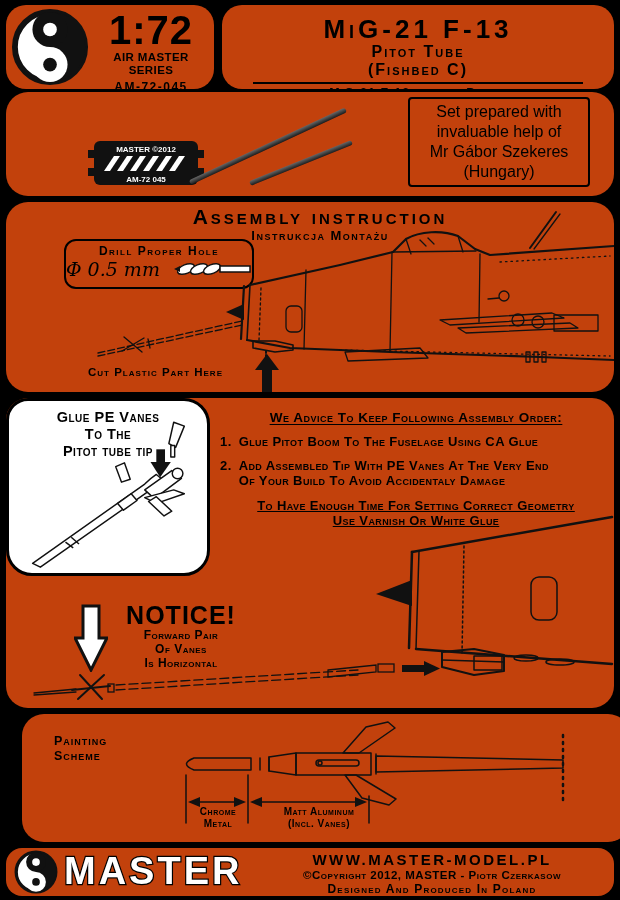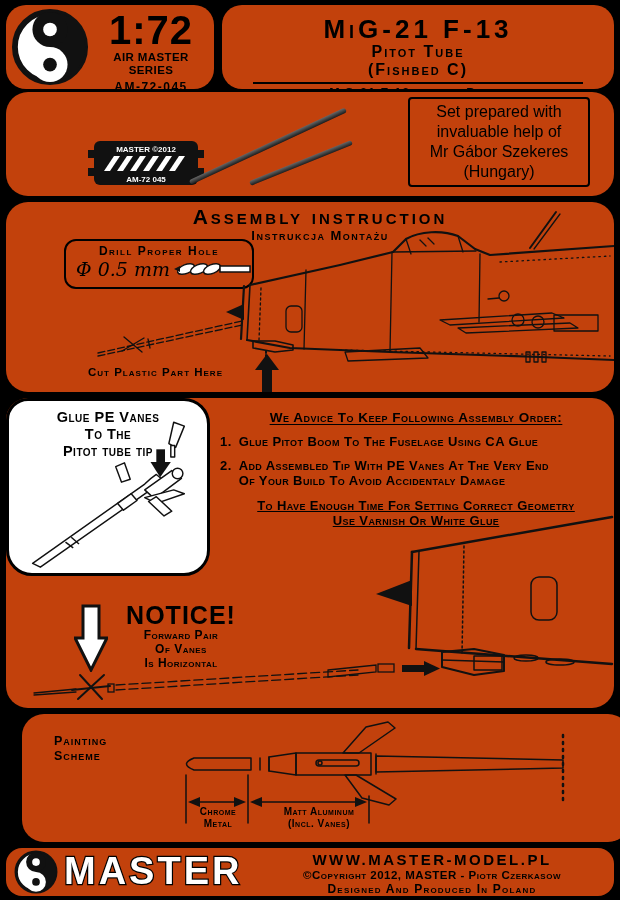--- a/index.html
+++ b/index.html
@@ -119,21 +119,21 @@
   </div>
 
   <div class="panel" id="p2">
     <div class="abs ctr" style="left:114px;top:3px;width:400px">
       <div class="h1 xb sc">Assembly instruction</div>
       <div class="h2 b sc">Instrukcja Montażu</div>
     </div>
 
     <div class="abs drillbox ctr">
       <div class="drill-lbl b sc">Drill Proper Hole</div>
-      <div style="display:flex;align-items:center;justify-content:flex-end;gap:4px;margin-top:1px">
+      <div style="display:flex;align-items:center;justify-content:space-between;gap:4px;margin-top:1px">
         <span class="phi">Φ 0.5 mm</span>
         <svg width="78" height="14" viewBox="0 0 78 14">
           <g stroke="#111" stroke-width="1.5" fill="#fff">
             <ellipse cx="12" cy="7" rx="9" ry="4.5" transform="rotate(-22 12 7)"></ellipse>
             <ellipse cx="25" cy="7" rx="9" ry="4.5" transform="rotate(-22 25 7)"></ellipse>
             <ellipse cx="38" cy="7" rx="9" ry="4.5" transform="rotate(-22 38 7)"></ellipse>
             <rect x="46" y="4" width="30" height="6"></rect>
           </g>
           <polygon points="0,7 6,4 6,10" fill="#111"></polygon>
         </svg>

